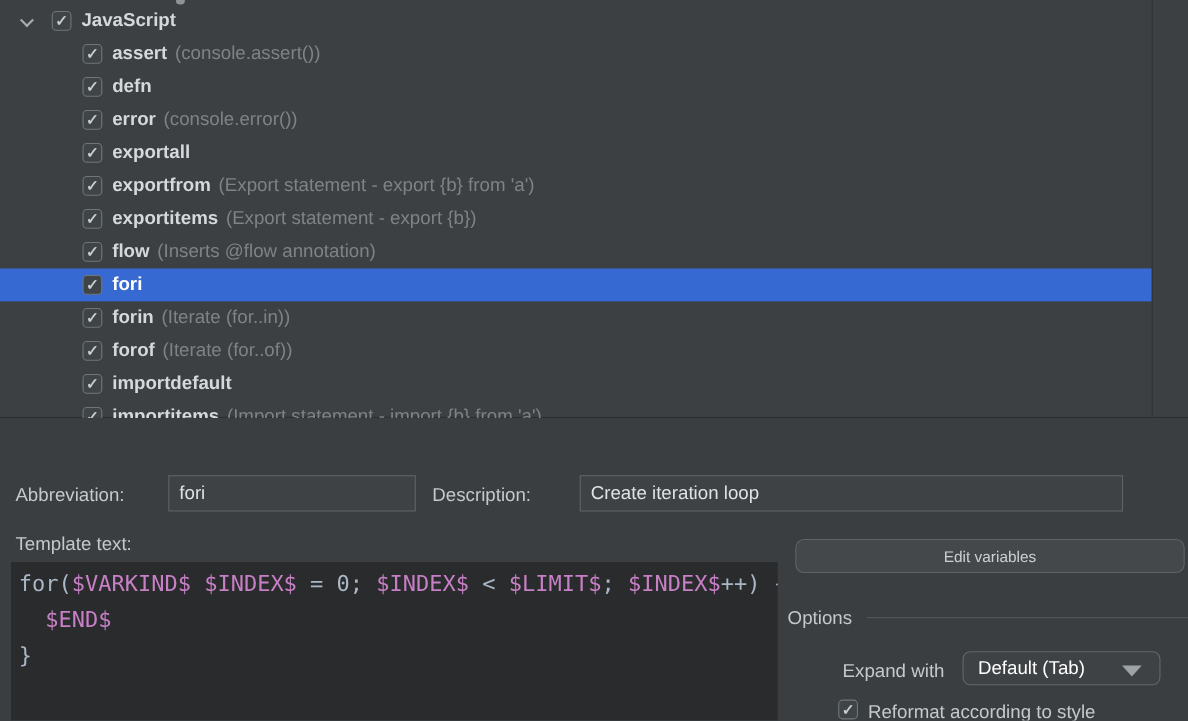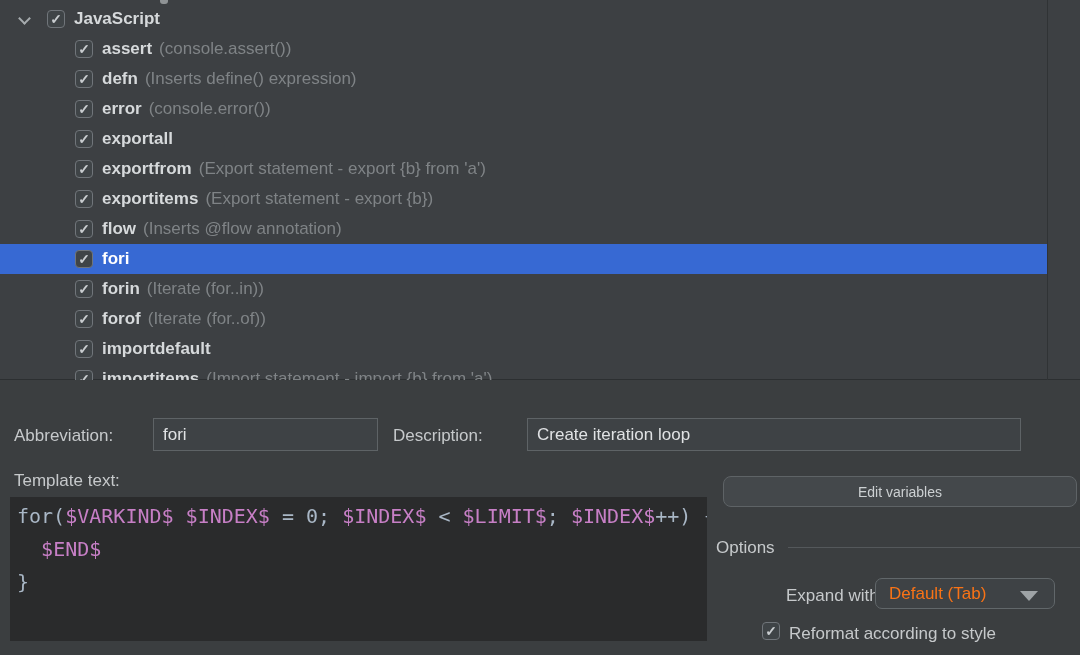--- a/index.html
+++ b/index.html
@@ -29,37 +29,37 @@
   .chev::before{content:"";position:absolute;left:1px;top:0px;width:7px;height:7px;
     border-right:2px solid #a6abae;border-bottom:2px solid #a6abae;transform:rotate(45deg);}
   .cb{width:18px;height:18px;flex:0 0 auto;border:1.5px solid var(--cb-border);
     border-radius:4px;background:var(--cb-bg);margin-right:9px;
     display:flex;align-items:center;justify-content:center;
     color:var(--check);font-size:14px;font-weight:bold;line-height:1;}
   .top-fragment{position:absolute;left:160px;top:0;width:8px;height:4px;
     background:#8f9395;border-radius:0 0 3px 3px;}
 
   
-  .detail{position:absolute;inset:0;pointer-events:none;}
+  .detail{position:absolute;inset:0;pointer-events:none;margin-top:14px;}
   .detail > *{pointer-events:auto;position:absolute;}
   .lbl{color:var(--label);font-size:17px;}
   .field{height:33px;background:var(--field-bg);border:1px solid var(--border);
     color:#e0e2e4;font-size:17px;font-family:"Liberation Sans",sans-serif;
     padding:0 0 0 9px;outline:none;}
   .editor{left:10px;top:497px;width:697px;height:144px;background:var(--editor-bg);
     font-family:"DejaVu Sans Mono",monospace;font-size:20px;line-height:33px;
     padding:3px 0 0 7px;white-space:pre;overflow:hidden;}
   .tok-p{color:var(--code);}
   .tok-v{color:var(--var);}
   .btn{left:723px;top:476px;width:354px;height:31px;background:var(--btn-bg);
     border:1px solid var(--border);border-radius:8px;color:#ccd0d2;font-size:14px;
     font-family:"Liberation Sans",sans-serif;display:flex;align-items:center;justify-content:center;cursor:default;}
   .opt-line{left:788px;top:547px;width:292px;height:1px;background:var(--line);}
   .dropdown{left:875px;top:578px;width:180px;height:31px;background:var(--field-bg);
-    border:1px solid #61676a;border-radius:7px;color:#f97316;font-size:17px;
+    border:1px solid #61676a;border-radius:7px;color:#ffffff;font-size:17px;
     display:flex;align-items:center;padding-left:13px;}
   .dd-arrow{position:absolute;right:16px;top:12px;width:0;height:0;
     border-left:9px solid transparent;border-right:9px solid transparent;
     border-top:10px solid #9ea3a6;}
   .detail .cb{position:absolute;margin:0;}
 </style>
 </head>
 <body>
 
 <div class="tree-wrap">
@@ -70,21 +70,20 @@
         <span class="name">JavaScript</span>
       </div>
       <div class="row child">
         <span class="cb">✓</span>
         <span class="name">assert</span>
         <span class="desc">(console.assert())</span>
       </div>
       <div class="row child">
         <span class="cb">✓</span>
         <span class="name">defn</span>
-        <span class="desc">(Inserts define() expression)</span>
       </div>
       <div class="row child">
         <span class="cb">✓</span>
         <span class="name">error</span>
         <span class="desc">(console.error())</span>
       </div>
       <div class="row child">
         <span class="cb">✓</span>
         <span class="name">exportall</span>
       </div>
@@ -137,21 +136,21 @@
   <input class="field" style="left: 527px; top: 418px; width: 494px;" value="Create iteration loop">
 
   <span class="lbl" style="left:14px;top:471px">Template text:</span>
   <div class="editor" id="editor"><div class="code-line"><span class="tok-p">for(</span><span class="tok-v">$VARKIND$</span><span class="tok-p"> </span><span class="tok-v">$INDEX$</span><span class="tok-p"> = 0; </span><span class="tok-v">$INDEX$</span><span class="tok-p"> &lt; </span><span class="tok-v">$LIMIT$</span><span class="tok-p">; </span><span class="tok-v">$INDEX$</span><span class="tok-p">++) {</span></div><div class="code-line"><span class="tok-p">  </span><span class="tok-v">$END$</span></div><div class="code-line"><span class="tok-p">}</span></div></div>
 
   <div class="btn">Edit variables</div>
 
   <span class="lbl" style="left:716px;top:538px">Options</span>
   <div class="opt-line"></div>
 
-  <span class="lbl" style="left:786px;top:586px">Expand with</span>
+  <span class="lbl" style="left:766px;top:586px">Expand with</span>
   <div class="dropdown">
     <span>Default (Tab)</span>
     <span class="dd-arrow"></span>
   </div>
 
   <span class="cb" style="left:762px;top:622px" id="reformat-cb">✓</span>
   <span class="lbl" style="left:789px;top:624px">Reformat according to style</span>
 </div>
 
 </body></html>

